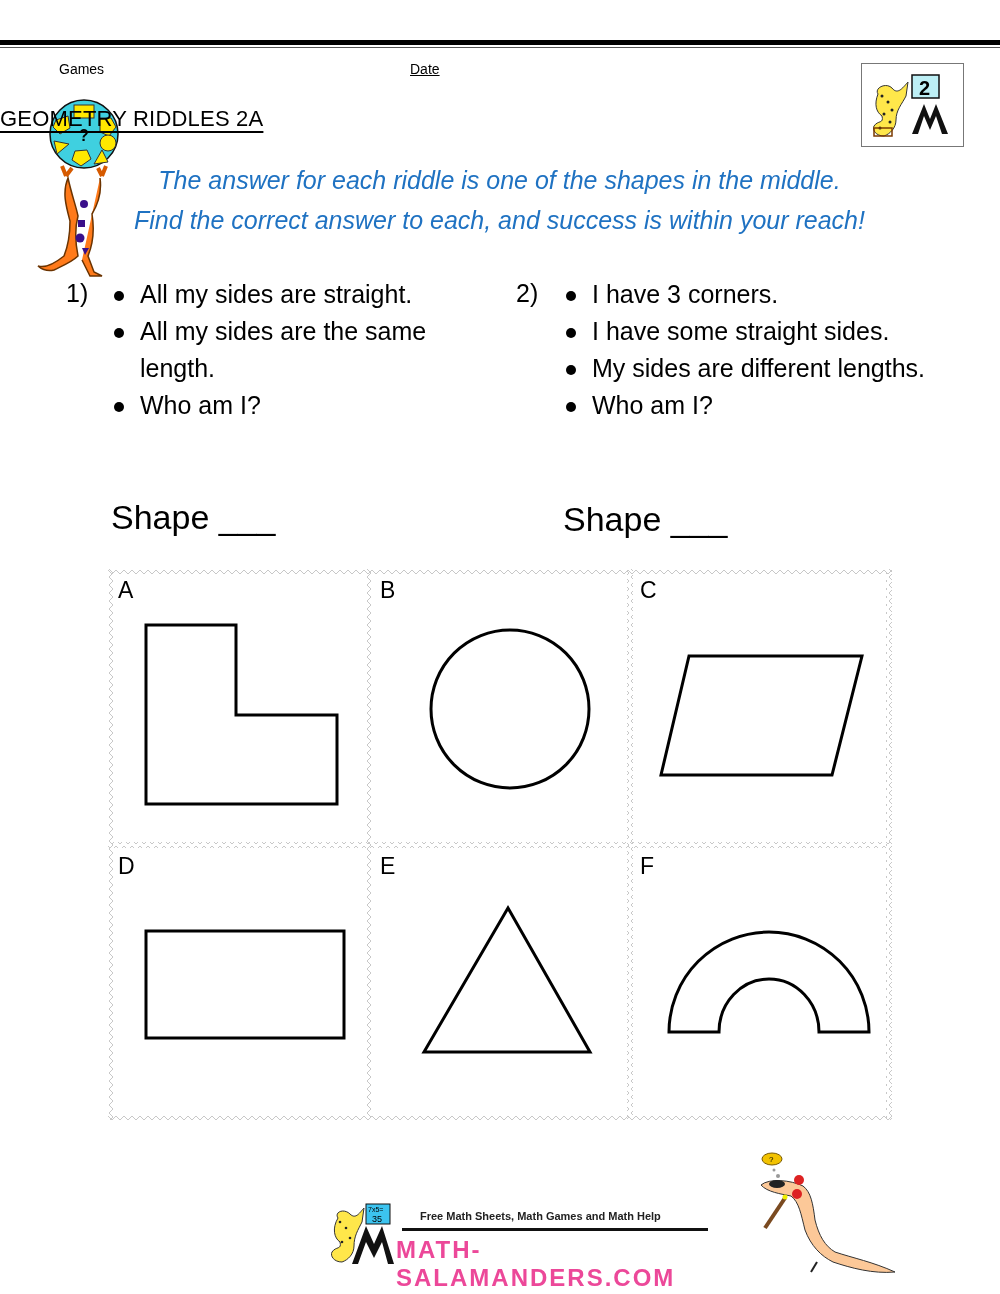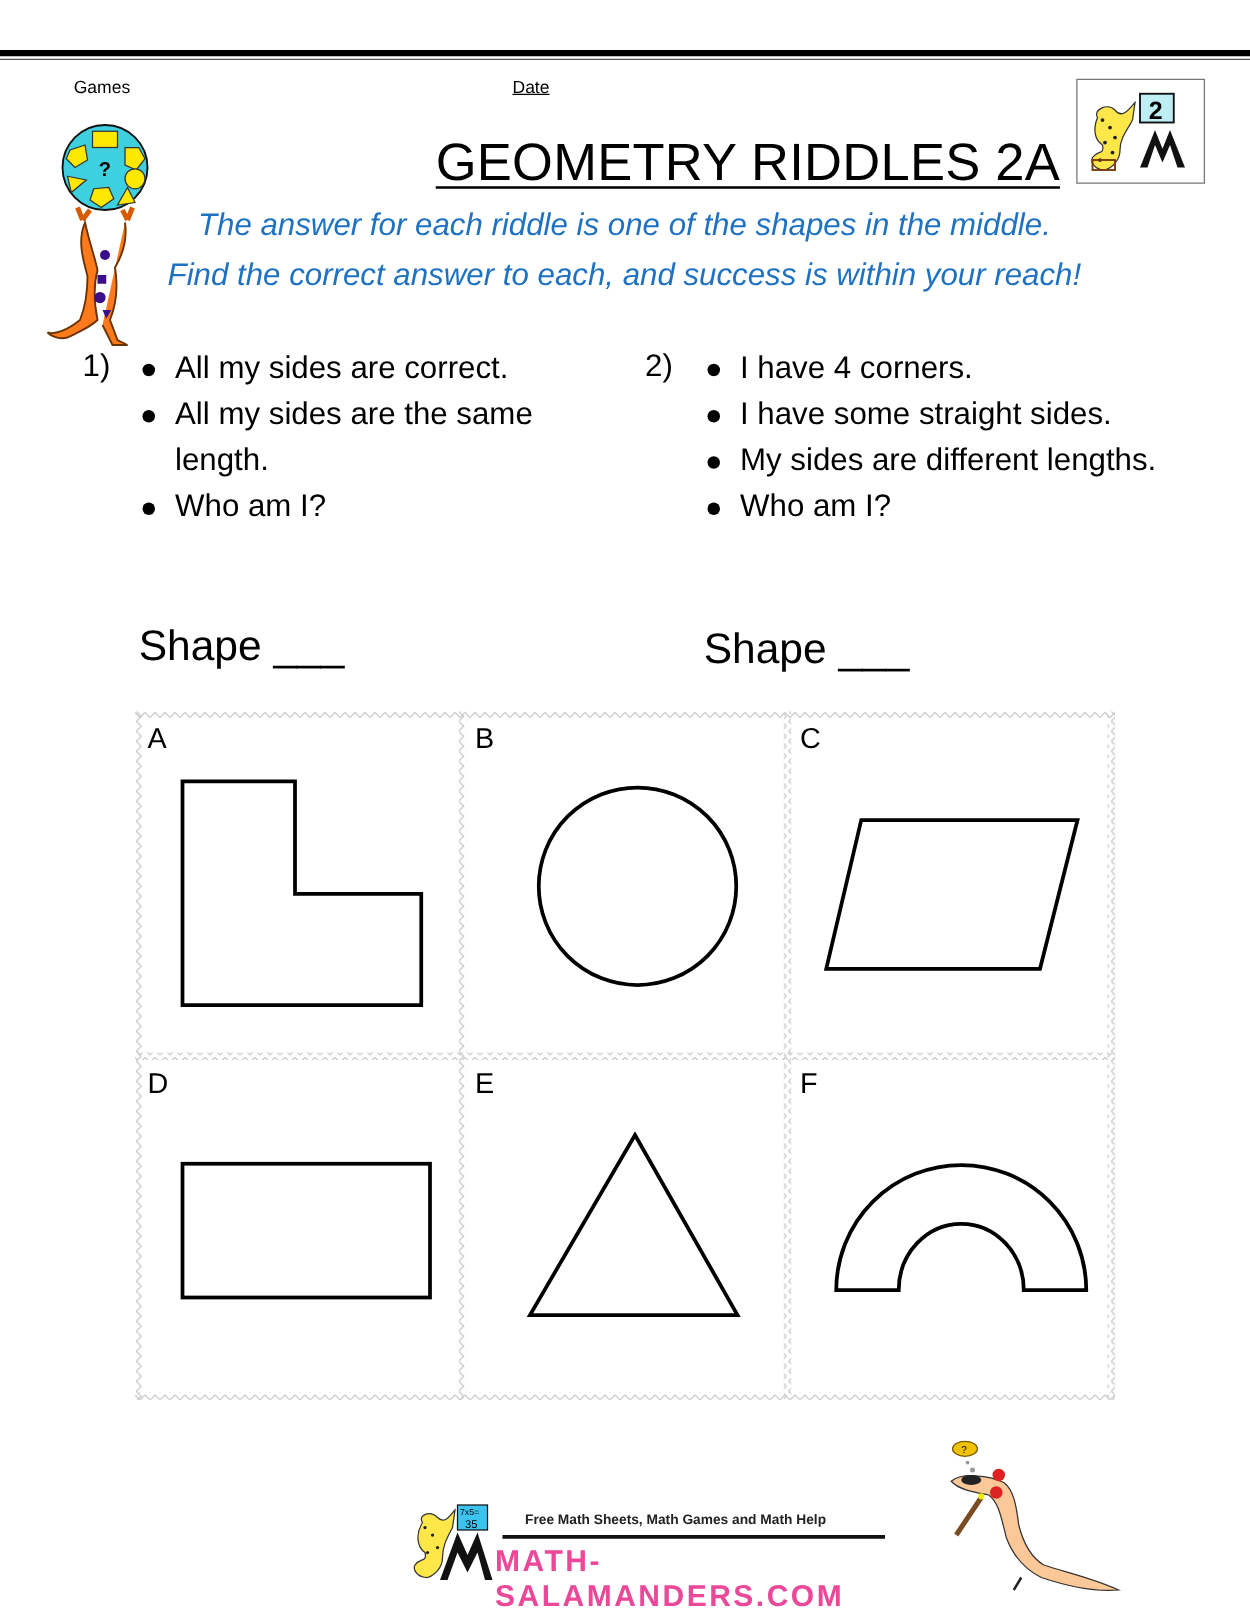--- a/index.html
+++ b/index.html
@@ -5,22 +5,22 @@
   html, body { margin: 0; padding: 0; background: #ffffff; }
   body {
     width: 1000px; height: 1294px; position: relative; overflow: hidden;
     font-family: "Liberation Sans", "DejaVu Sans", sans-serif; color: #000;
   }
   .abs { position: absolute; }
   .top-rule-thick { left: 0; top: 40px; width: 1000px; height: 5px; background: #000; }
   .top-rule-thin { left: 0; top: 47px; width: 1000px; height: 1px; background: #555; }
   .label-small { font-size: 14px; }
   .title {
-    left: 0; width: 848px; top: 106px; text-align: right;
-    font-size: 42px; letter-spacing: 0.2px;
+    left: 0; width: 848px; top: 106px; text-align: left;
+    font-size: 22px; letter-spacing: 0.2px;
   }
   .title span { text-decoration: underline; text-decoration-thickness: 2px; text-underline-offset: 5px; }
   .intro {
     left: 0; width: 1085px; text-align: center; color: #1f72c2;
     font-style: italic; font-size: 25px;
   }
   .riddle-num { font-size: 25px; }
   .riddle-list { list-style: none; margin: 0; padding: 0; font-size: 25px; line-height: 37px; }
   .riddle-list li { position: relative; padding-left: 30px; }
   .riddle-list li::before {
@@ -88,29 +88,29 @@
   </svg>
 </div>
 
 <div class="abs title"><span>GEOMETRY RIDDLES 2A</span></div>
 
 <div class="abs intro" style="top:166px; left:-43px;">The answer for each riddle is one of the shapes in the middle.</div>
 <div class="abs intro" style="top:206px; left:-43px;">Find the correct answer to each, and success is within your reach!</div>
 
 <div class="abs riddle-num" style="left:66px; top:279px;">1)</div>
 <ul class="abs riddle-list" style="left:110px; top:276px; width:380px;">
-  <li>All my sides are correct.</li>
+  <li>All my sides are straight.</li>
   <li>All my sides are the same length.</li>
   <li>Who am I?</li>
 </ul>
 <div class="abs shape-line" style="left:111px; top:498px;">Shape ___</div>
 
 <div class="abs riddle-num" style="left:516px; top:279px;">2)</div>
 <ul class="abs riddle-list" style="left:562px; top:276px; width:420px;">
-  <li>I have 4 corners.</li>
+  <li>I have 3 corners.</li>
   <li>I have some straight sides.</li>
   <li>My sides are different lengths.</li>
   <li>Who am I?</li>
 </ul>
 <div class="abs shape-line" style="left:563px; top:500px;">Shape ___</div>
 
 <div class="abs grid">
   <svg width="784" height="551" style="position:absolute; left:0; top:0;">
     <defs>
       <pattern id="zh" width="8" height="6" patternUnits="userSpaceOnUse">

